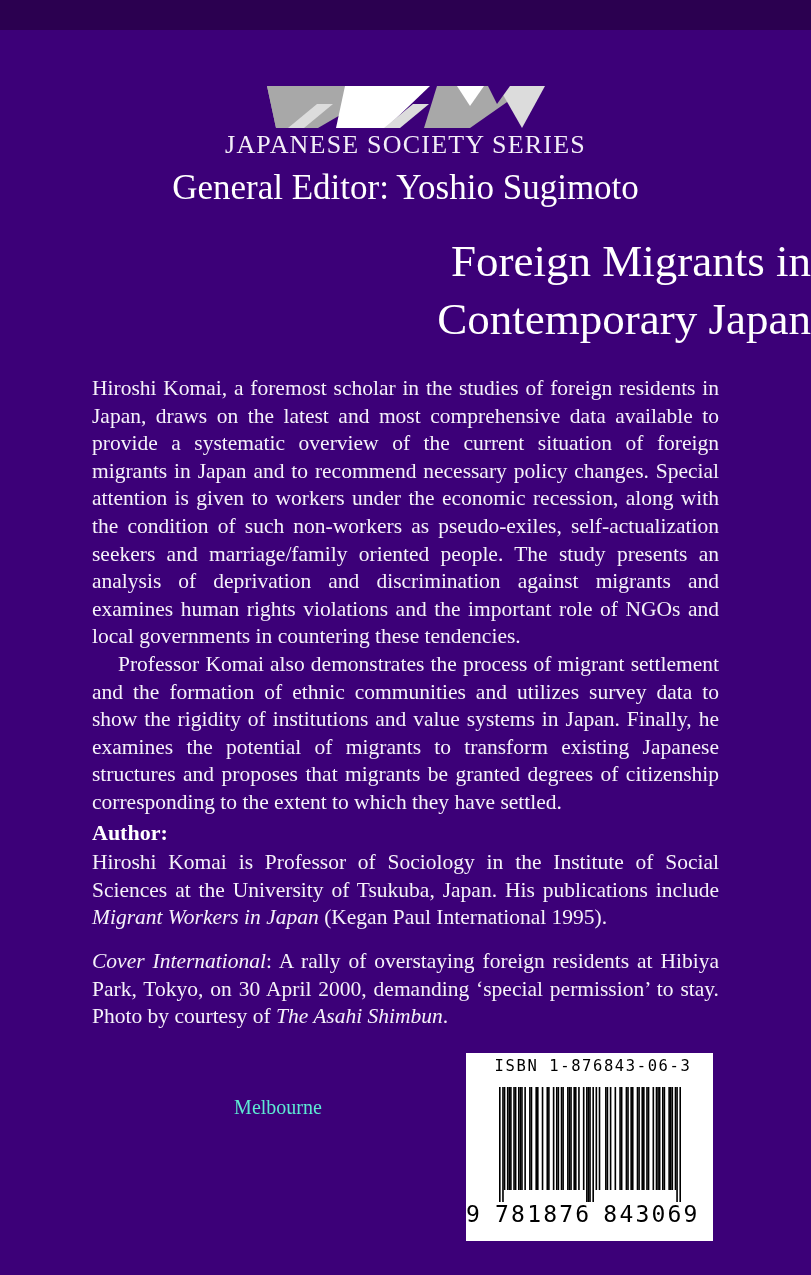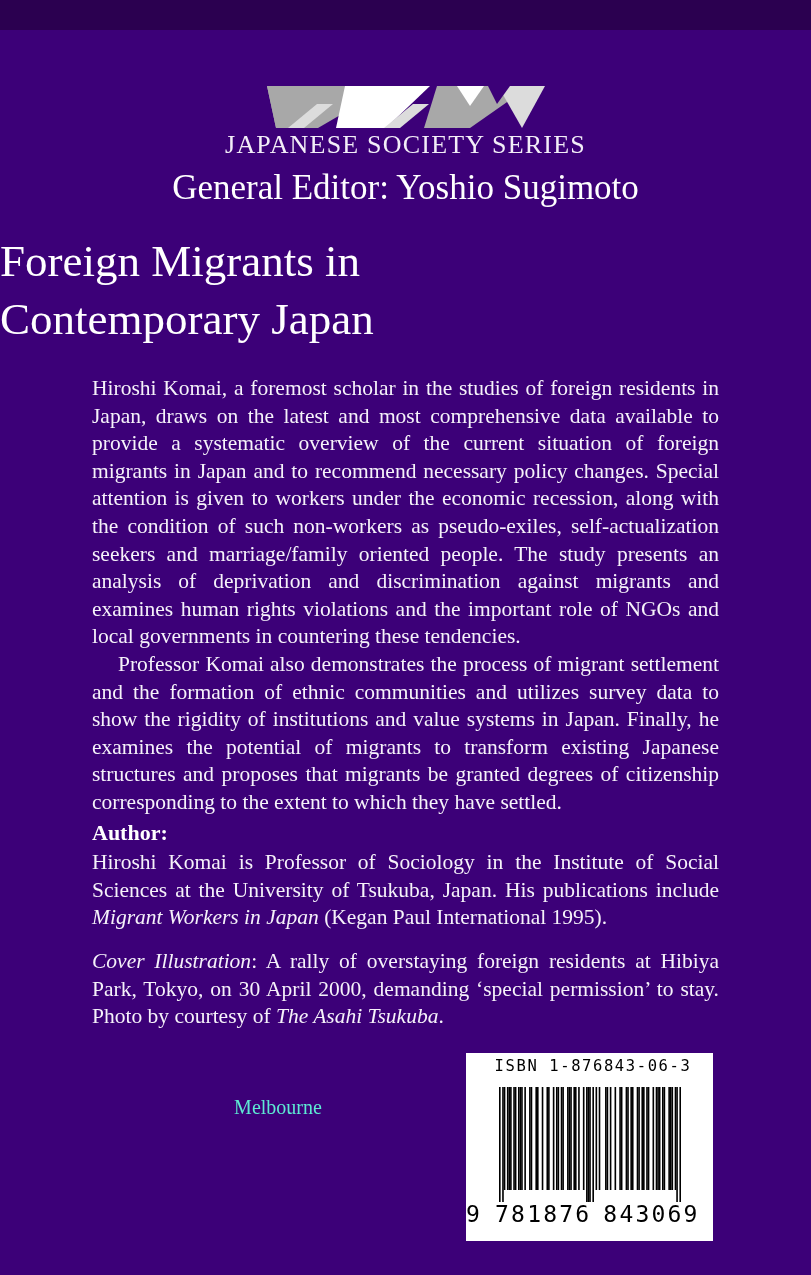--- a/index.html
+++ b/index.html
@@ -54,21 +54,21 @@
     color: #ffffff;
     font-weight: 400;
   }
 
   
   #book-title {
     position: absolute;
     left: 0;
     top: 202px;
     width: 811px;
-    text-align: left;
+    text-align: right;
     font-size: 45px;
     line-height: 58px;
     color: #ffffff;
     font-weight: 400;
   }
   #book-title .tline { display: block; }
 
   
   #blurb {
     position: absolute;
@@ -226,21 +226,21 @@
   </div>
 
   <div id="author-block">
     <div id="author-heading">Author:</div>
     <div id="author-text">
       <span>Hiroshi Komai is Professor of Sociology in the Institute of Social Sciences at the University of Tsukuba, Japan. His publications include </span><span class="ital">Migrant Workers in Japan</span><span> (Kegan Paul International 1995).</span>
     </div>
   </div>
 
   <div id="illustration-block">
-    <span class="ital">Cover Illustration</span><span>: A rally of overstaying foreign residents at Hibiya Park, Tokyo, on 30 April 2000, demanding ‘special permission’ to stay. Photo by courtesy of </span><span class="ital">The Asahi Tsukuba</span><span>.</span>
+    <span class="ital">Cover International</span><span>: A rally of overstaying foreign residents at Hibiya Park, Tokyo, on 30 April 2000, demanding ‘special permission’ to stay. Photo by courtesy of </span><span class="ital">The Asahi Shimbun</span><span>.</span>
   </div>
 
   <div id="publisher">
     <div id="publisher-city">Melbourne</div>
   </div>
 
   <div id="barcode-box">
     <div id="isbn-text">ISBN 1-876843-06-3</div>
 
     <svg id="barcode-bars" viewBox="0 0 182 115" preserveAspectRatio="none" xmlns="http://www.w3.org/2000/svg" aria-hidden="true">

